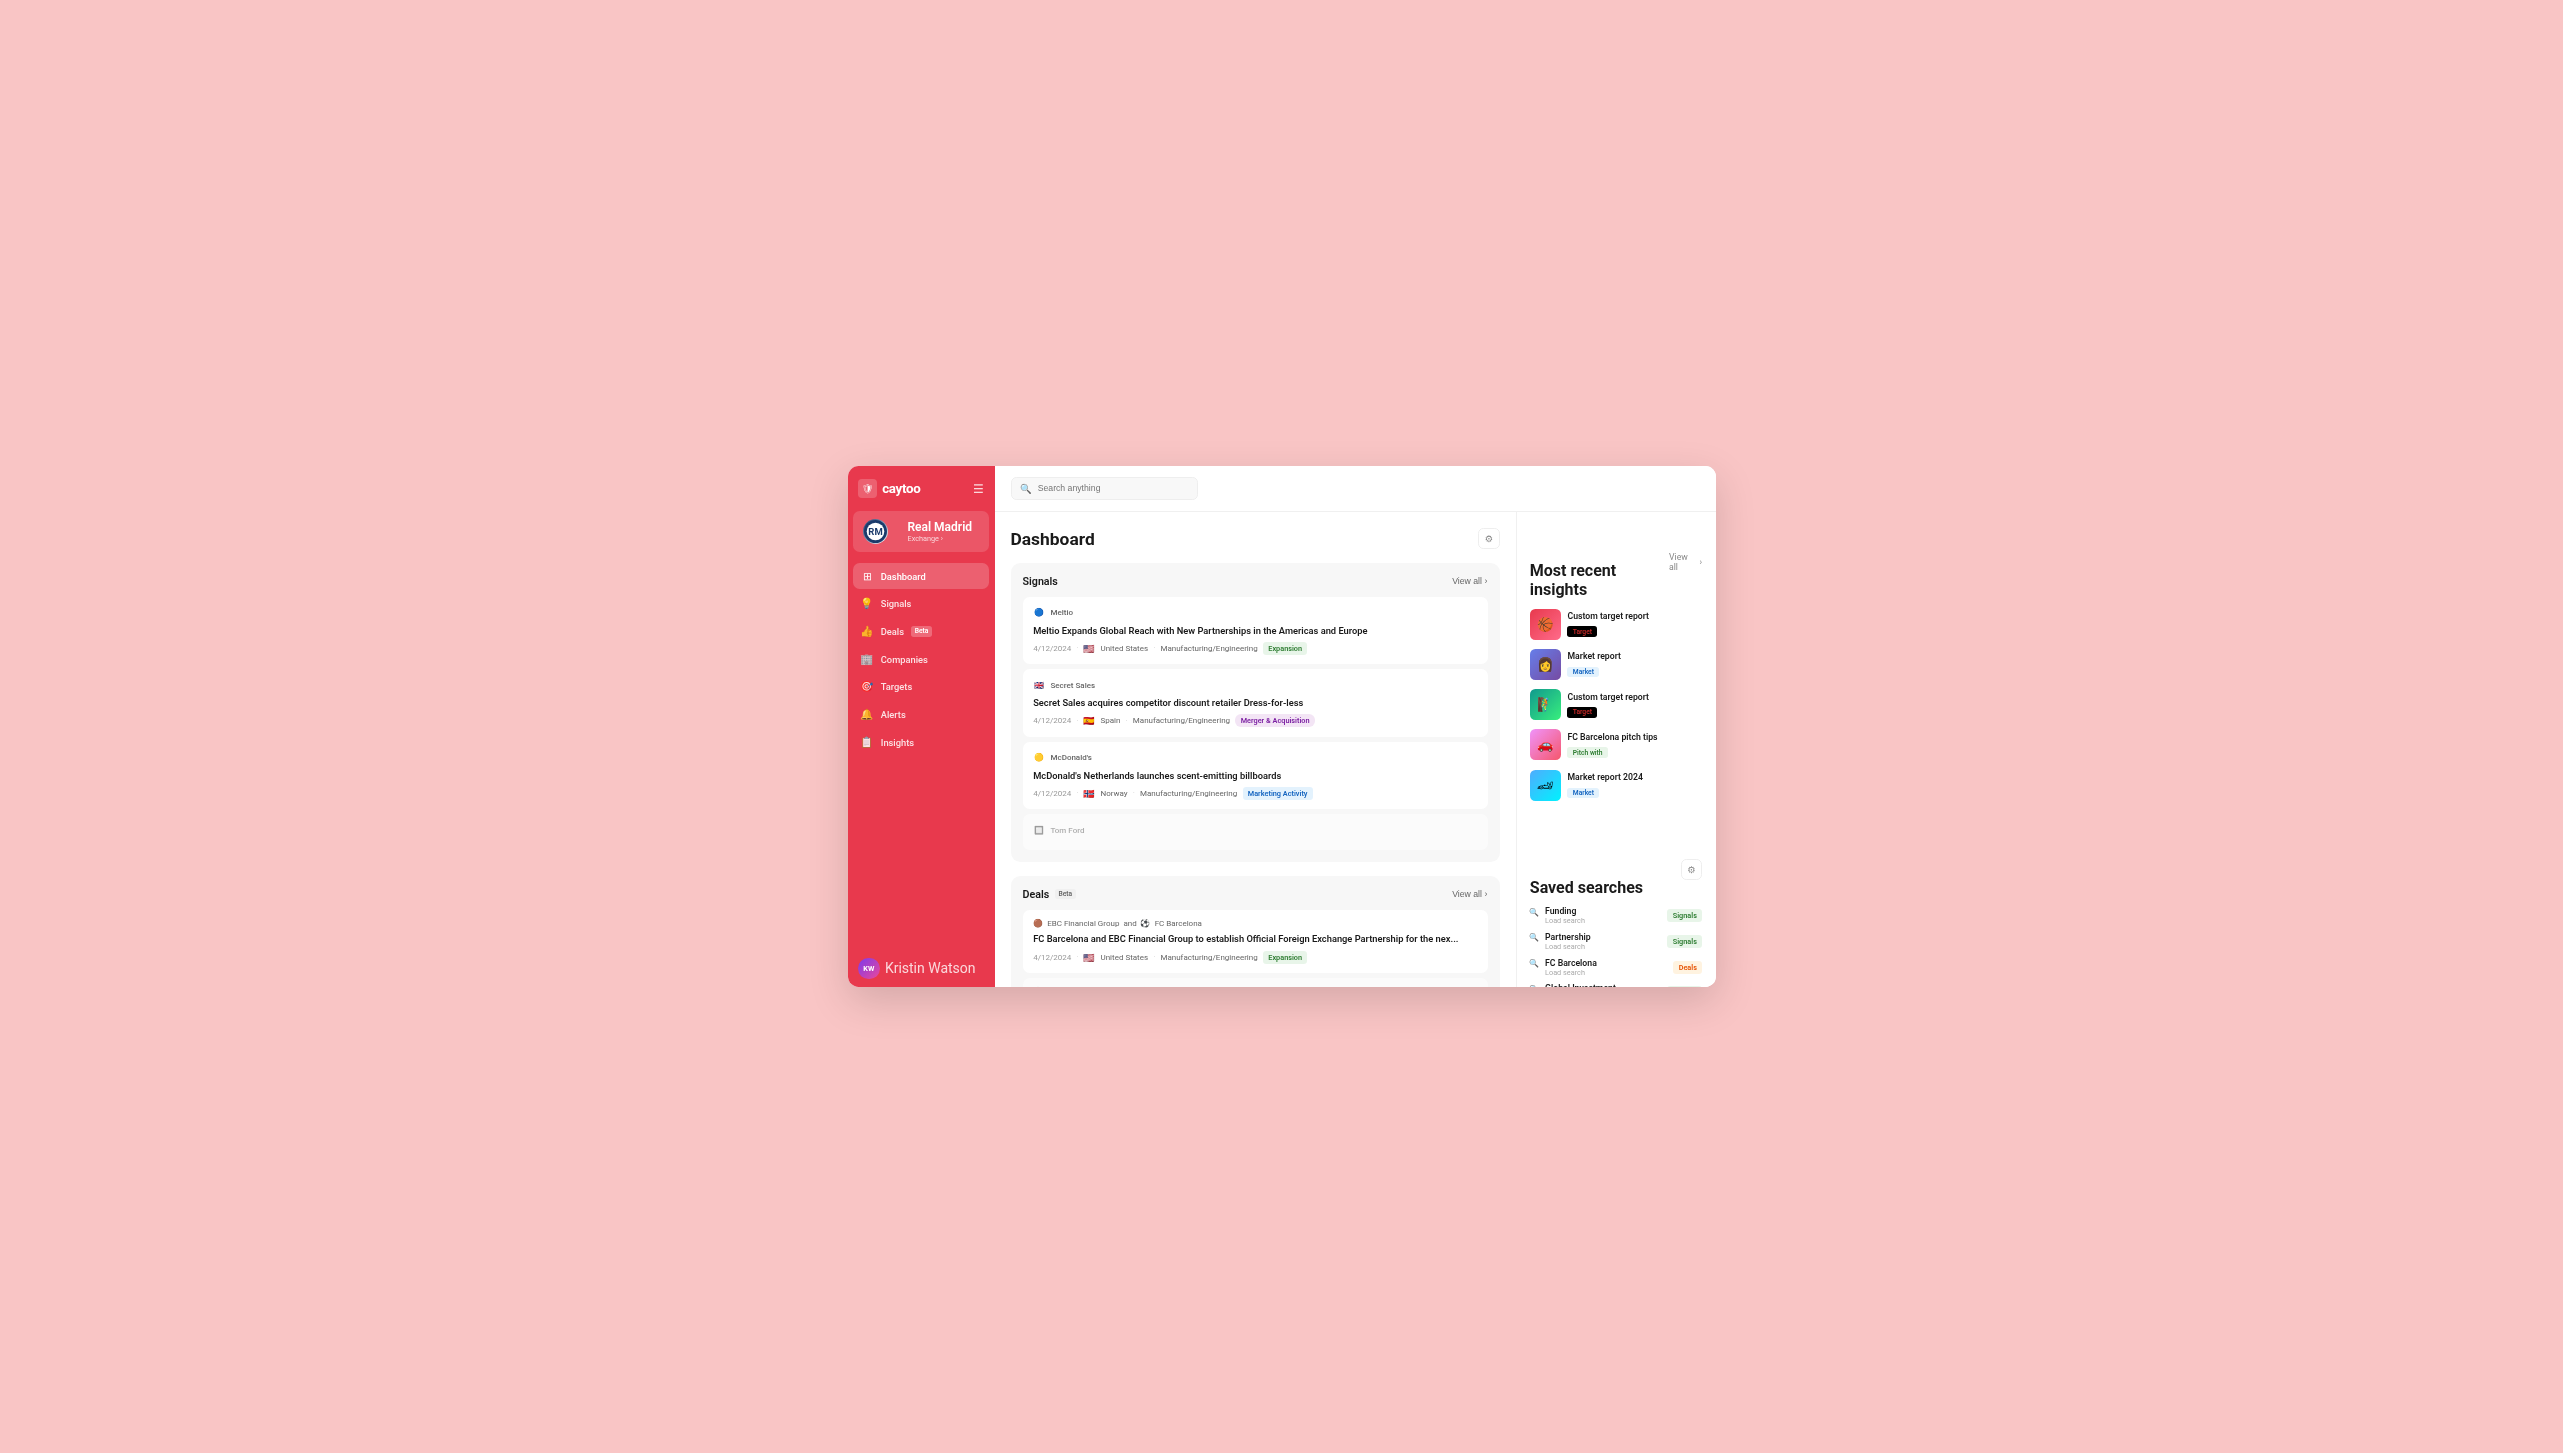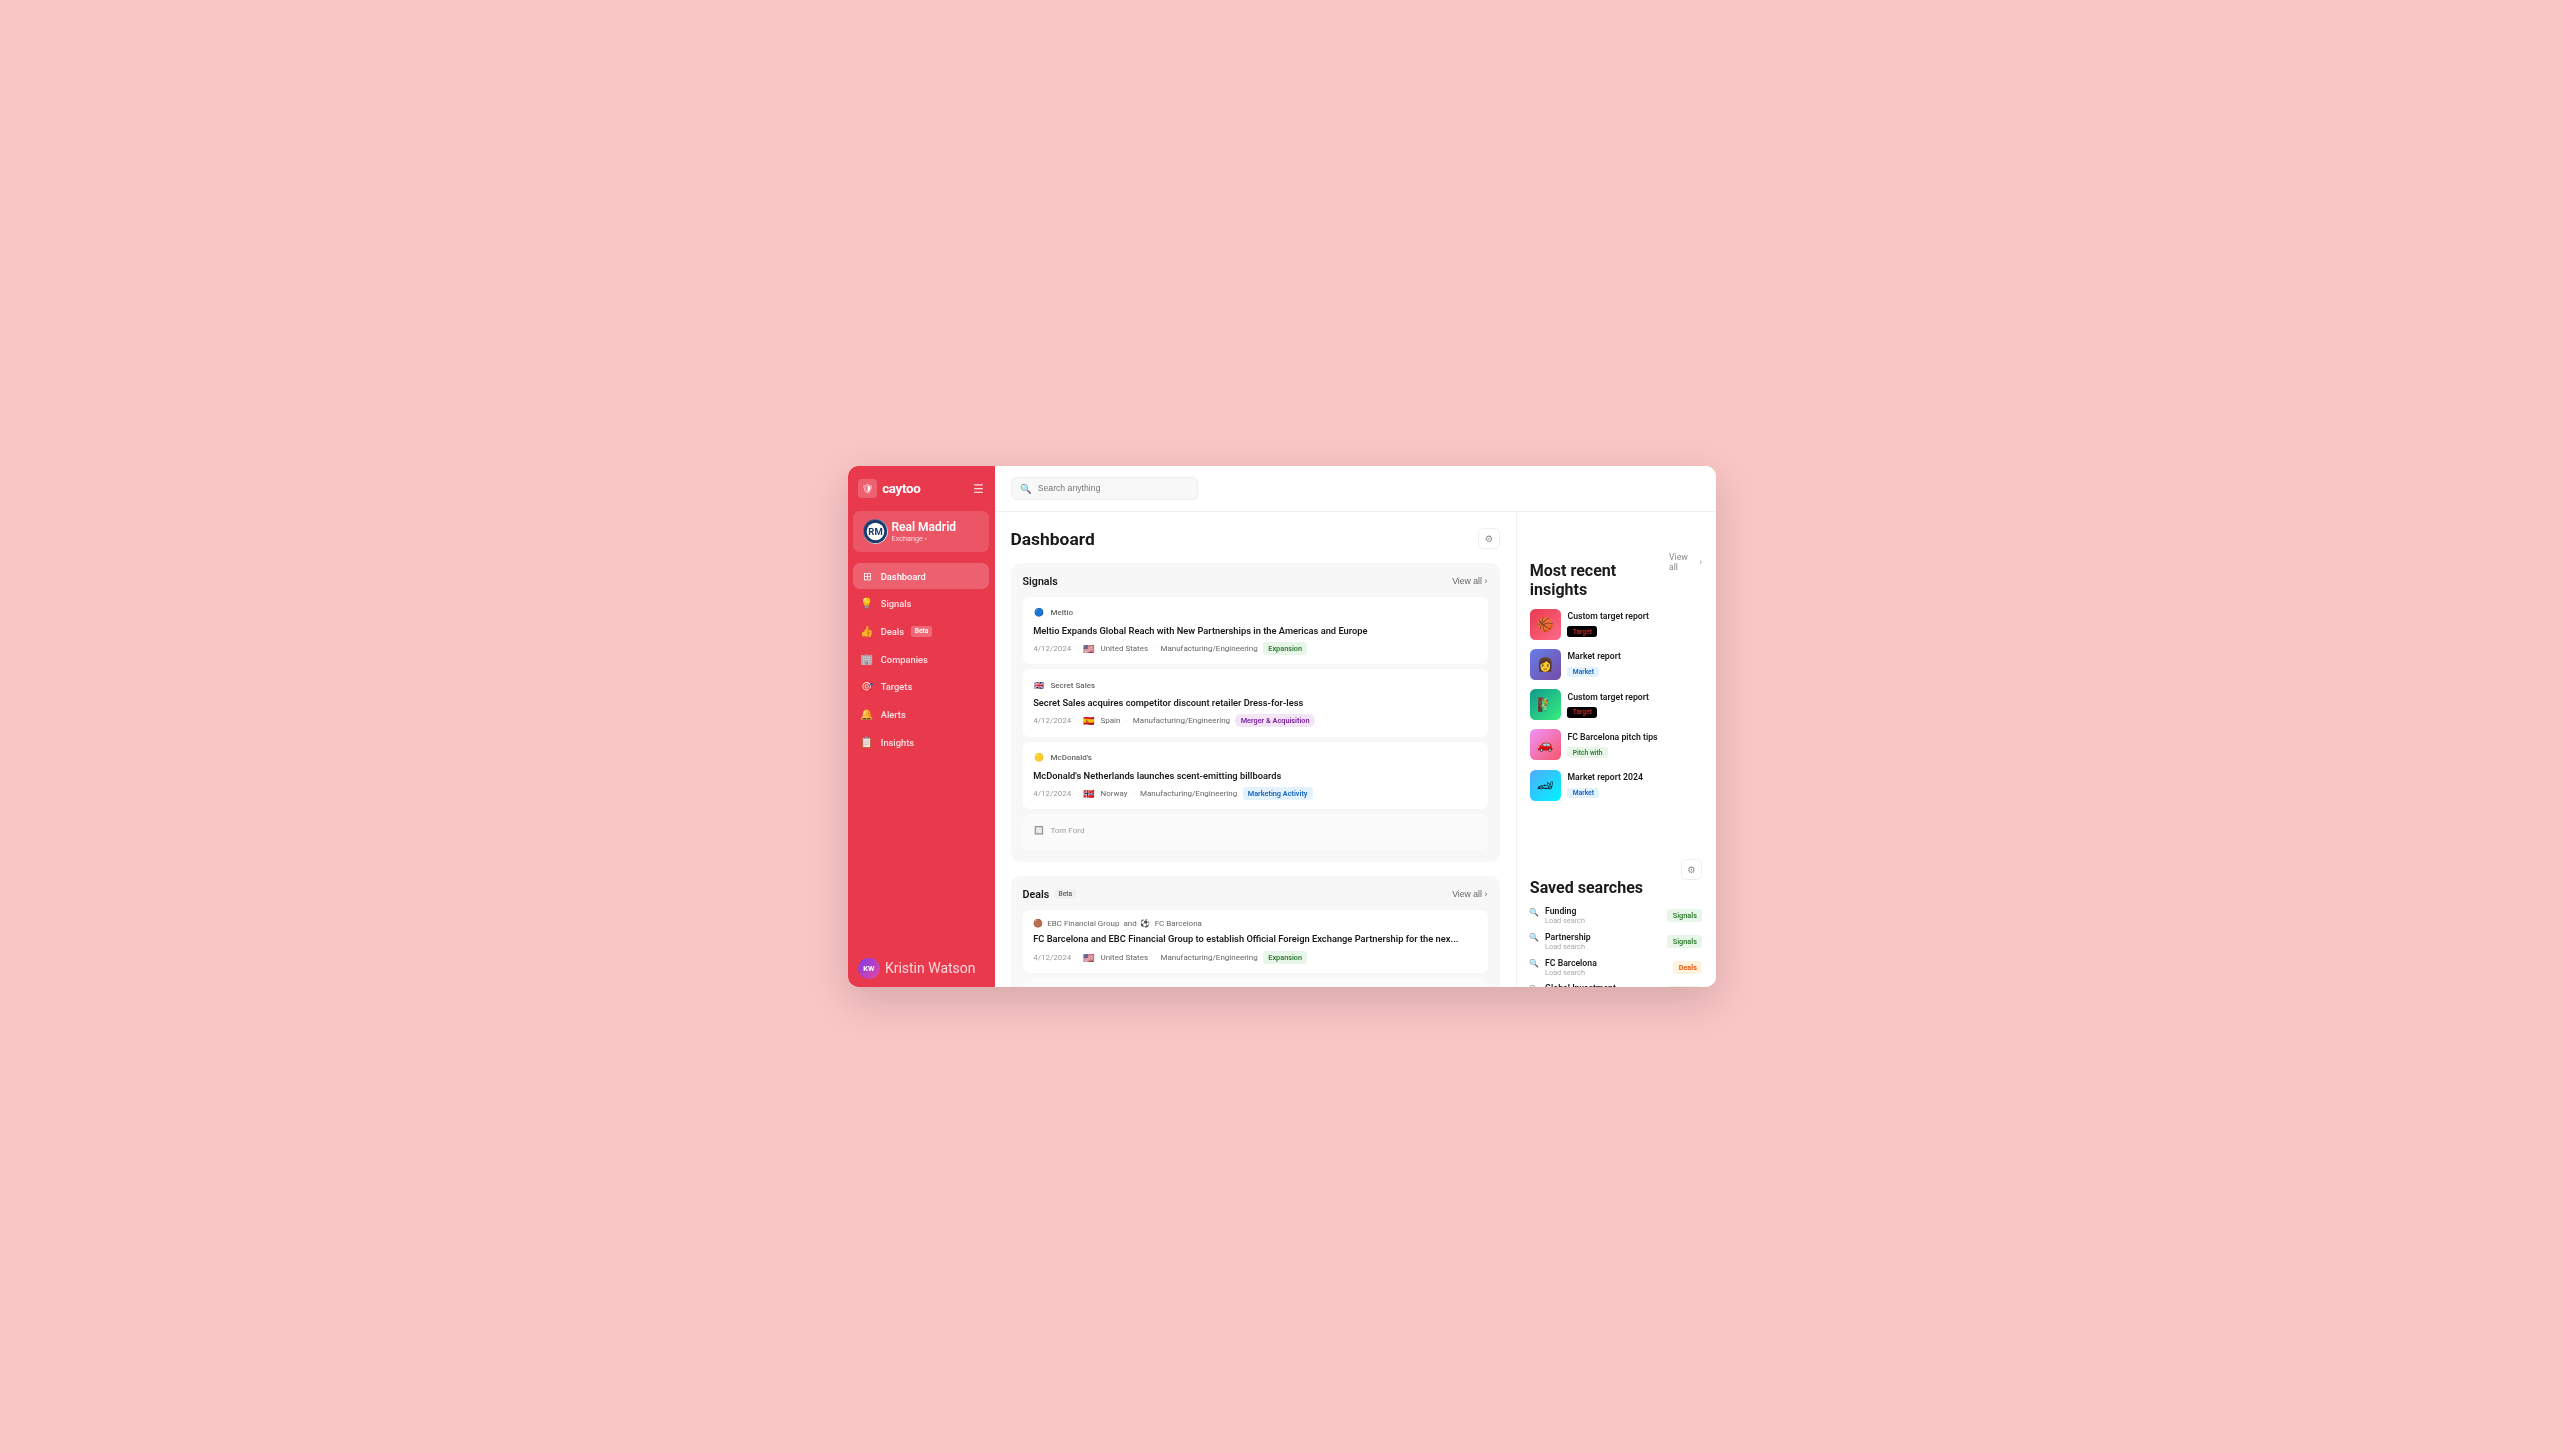--- a/index.html
+++ b/index.html
@@ -64,21 +64,21 @@
       cursor: pointer;
       font-size: 12px;
       background: none;
       border: none;
     }
 
     
     .profile-section {
       display: flex;
       align-items: center;
-      gap: 3px;
+      gap: 19px;
       padding: 8px 10.7px;
       margin: 0 5.3px 5.3px;
       border-radius: 6.7px;
       background: rgba(255,255,255,0.15);
     }
     .avatar {
       width: 25px;
       height: 25px;
       border-radius: 50%;
       background: #fff;

